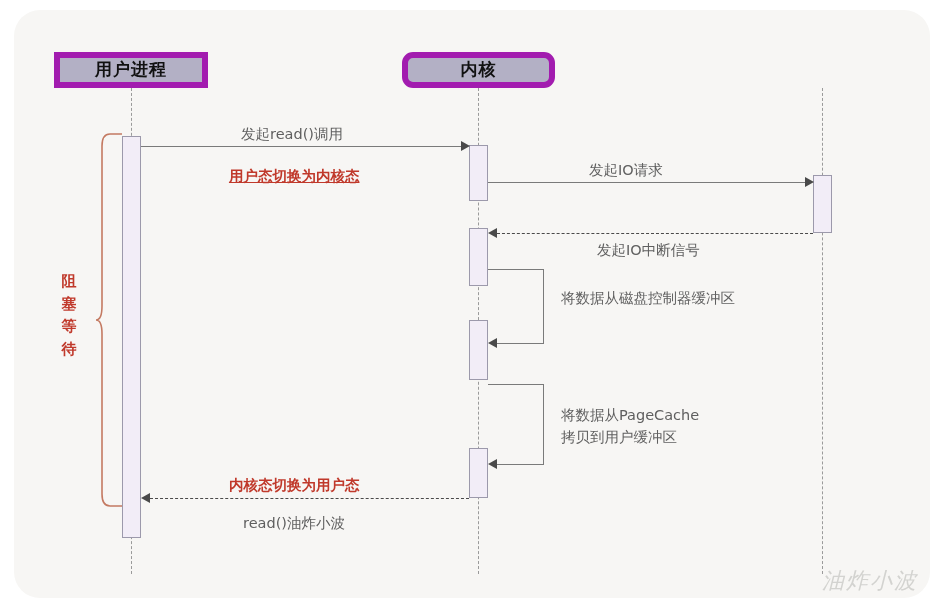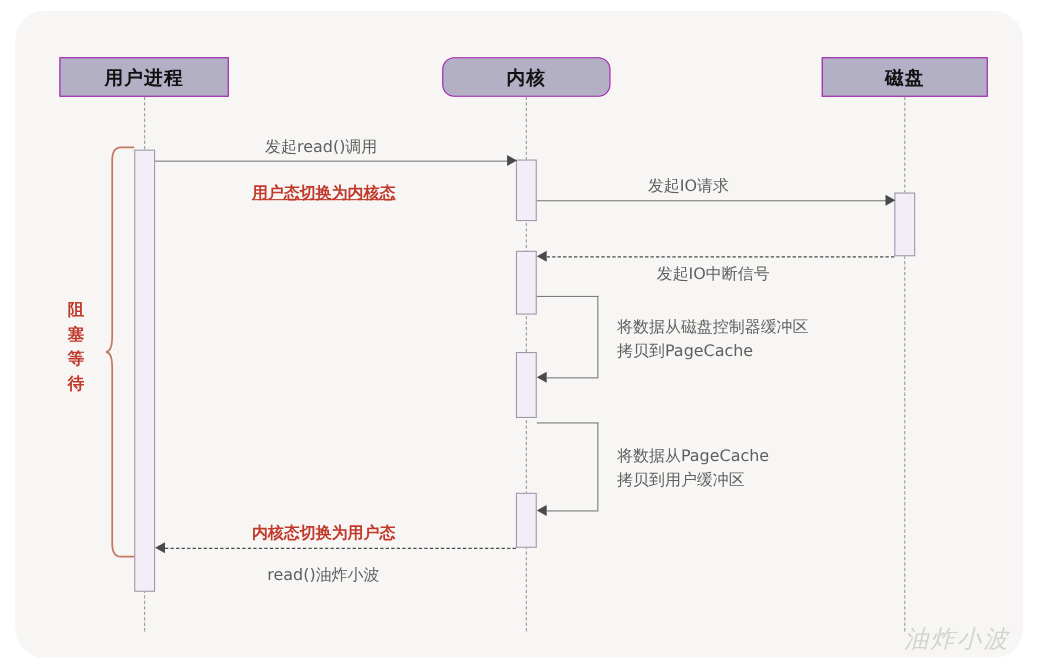--- a/index.html
+++ b/index.html
@@ -23,24 +23,23 @@
     height: 588px;
     background: #f7f6f4;
     border-radius: 26px;
   }
 
   
   .participant {
     position: absolute;
     height: 36px;
     background: #b3b0c5;
-    border: 1px solid #a21caf;
+    border: 6px solid #a21caf;
     box-sizing: border-box;
     display: flex;
-    align-items: center;
     justify-content: center;
     color: #111111;
     font-size: 17px;
     font-weight: bold;
     letter-spacing: 1px;
   }
 
   
   .lifeline {
     position: absolute;
@@ -131,23 +130,20 @@
   <div class="canvas"></div>
 
   <div class="participant" style="left:54px; top:52px; width:154px;">
     <span>用户进程</span>
   </div>
 
   <div class="participant" style="left:402px; top:52px; width:153px;border-radius:11px;">
     <span>内核</span>
   </div>
 
-  <div class="participant" style="left:747px; top:52px; width:151px;">
-    <span>磁盘</span>
-  </div>
 
   <div class="lifeline" style="left:131px; top:88px; height:486px;"></div>
   <div class="lifeline" style="left:478px; top:88px; height:486px;"></div>
   <div class="lifeline" style="left:822px; top:88px; height:486px;"></div>
 
   <div class="activation" style="left:122px; top:136px; height:402px;"></div>
 
   <div class="activation" style="left:469px; top:145px; height:56px;"></div>
   <div class="activation" style="left:469px; top:228px; height:58px;"></div>
   <div class="activation" style="left:469px; top:320px; height:60px;"></div>
@@ -166,21 +162,20 @@
 
   <div class="msg-line dashed" style="left:497px; top:233px; width:316px;"></div>
   <div class="arrow-l" style="left:488px; top:228px;"></div>
   <div class="label center" style="left:597px; top:240px;">发起IO中断信号</div>
 
   <div class="msg-line" style="left:488px; top:269px; width:56px;"></div>
   <div class="vline" style="left:543px; top:269px; height:74px;"></div>
   <div class="msg-line" style="left:497px; top:343px; width:47px;"></div>
   <div class="arrow-l" style="left:488px; top:338px;"></div>
   <div class="label" style="left:561px; top:288px;">将数据从磁盘控制器缓冲区</div>
-  <div class="label" style="left:561px; top:310px;">拷贝到PageCache</div>
 
   <div class="msg-line" style="left:488px; top:384px; width:56px;"></div>
   <div class="vline" style="left:543px; top:384px; height:80px;"></div>
   <div class="msg-line" style="left:497px; top:464px; width:47px;"></div>
   <div class="arrow-l" style="left:488px; top:459px;"></div>
   <div class="label" style="left:561px; top:405px;">将数据从PageCache</div>
   <div class="label" style="left:561px; top:427px;">拷贝到用户缓冲区</div>
 
   <div class="msg-line dashed" style="left:150px; top:498px; width:319px;"></div>
   <div class="arrow-l" style="left:141px; top:493px;"></div>

